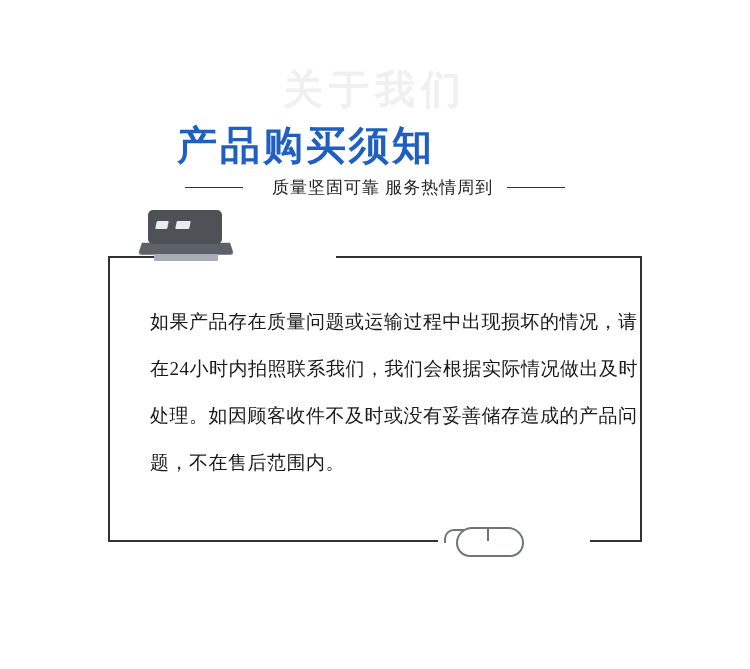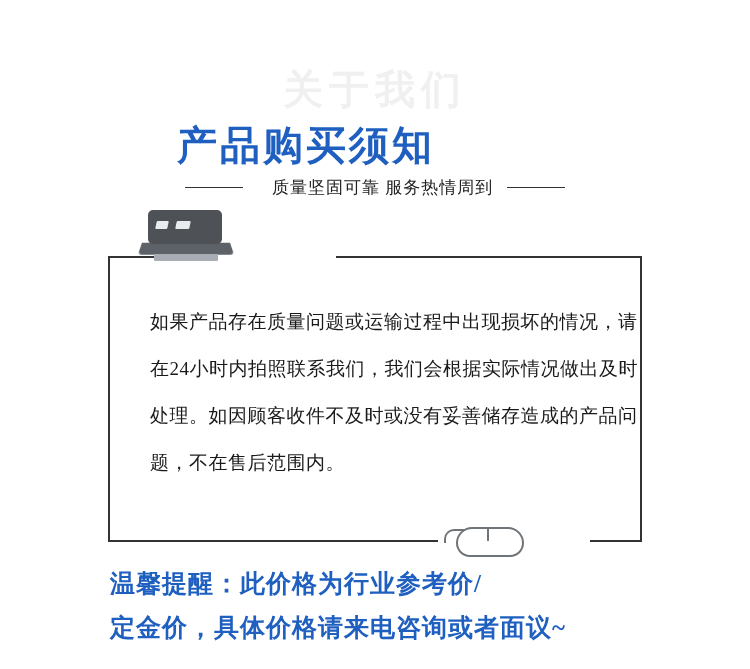--- a/index.html
+++ b/index.html
@@ -245,18 +245,14 @@
 
     <div class="mouse">
       <span class="cable"></span>
       <span class="shell"></span>
       <span class="divider"></span>
     </div>
   </div>
 
   <div class="body-text">如果产品存在质量问题或运输过程中出现损坏的情况，请在24小时内拍照联系我们，我们会根据实际情况做出及时处理。如因顾客收件不及时或没有妥善储存造成的产品问题，不在售后范围内。</div>
 
-  <div class="notice">
-    <span>温馨提醒：此价格为行业参考价/</span>
-    <span class="line2">定金价，具体价格请来电咨询或者面议~</span>
-  </div>
 
 </div>
 
 </body></html>

